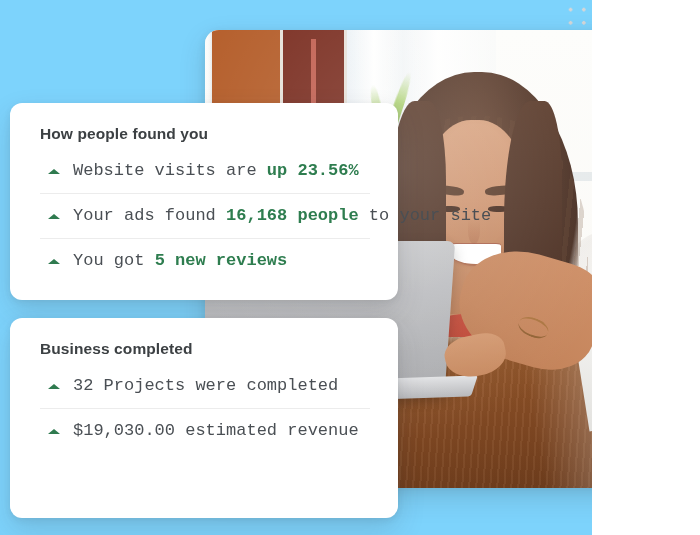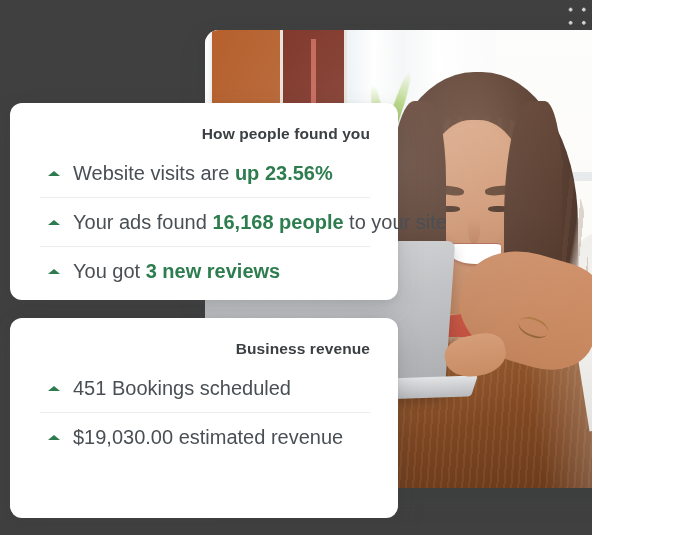--- a/index.html
+++ b/index.html
@@ -11,22 +11,21 @@
   body {
     font-family: "Liberation Sans", sans-serif;
     -webkit-font-smoothing: antialiased;
   }
 
   .stage {
     position: relative;
     width: 592px;
     height: 535px;
     overflow: hidden;
-    background: #404040;
-    text-align: right;
+    background: #7dd3fc;
   }
 
   
   .dot-grid {
     position: absolute;
     top: 0px;
     left: 562px;
     width: 140px;
     height: 400px;
     background-image: radial-gradient(#d4d6d8 1.7px, rgba(255,255,255,0) 1.9px);
@@ -382,24 +381,25 @@
     content: "";
     position: absolute;
     left: 0; top: 4px;
     width: 0; height: 0;
     border-left: 6.5px solid transparent;
     border-right: 6.5px solid transparent;
     border-bottom: 5px solid #2f7a4f;
   }
 
   .row-text {
-    font-size: 20px;
+    font-size: 17px;
     color: #4a4f54;
     line-height: 1.3;
     white-space: nowrap;
+    font-family: Liberation Mono, monospace;
   }
   .row-text .hl {
     color: #2e7d4f;
     font-weight: bold;
   }
 </style>
 </head>
 <body>
 
 <div class="stage">
@@ -487,37 +487,37 @@
           <span class="row-text"><span>Website visits are </span><span class="hl">up 23.56%</span><span></span></span>
         </div>
 
         <div class="row">
           <span class="caret-up-icon"></span>
           <span class="row-text"><span>Your ads found </span><span class="hl">16,168 people</span><span> to your site</span></span>
         </div>
 
         <div class="row">
           <span class="caret-up-icon"></span>
-          <span class="row-text"><span>You got </span><span class="hl">3 new reviews</span><span></span></span>
+          <span class="row-text"><span>You got </span><span class="hl">5 new reviews</span><span></span></span>
         </div>
 
       </div>
     </div>
   </div>
 
   <div class="info-card card-snapshot">
     <div class="card-inner">
-      <div class="card-title">Business revenue</div>
+      <div class="card-title">Business completed</div>
       <div class="rows">
-
 
         <div class="row">
           <span class="caret-up-icon"></span>
-          <span class="row-text"><span>451 Bookings scheduled</span><span class="hl"></span><span></span></span>
+          <span class="row-text"><span>32 Projects were completed</span><span class="hl"></span><span></span></span>
         </div>
+
 
         <div class="row">
           <span class="caret-up-icon"></span>
           <span class="row-text"><span>$19,030.00 estimated revenue</span><span class="hl"></span><span></span></span>
         </div>
 
       </div>
     </div>
   </div>
 

